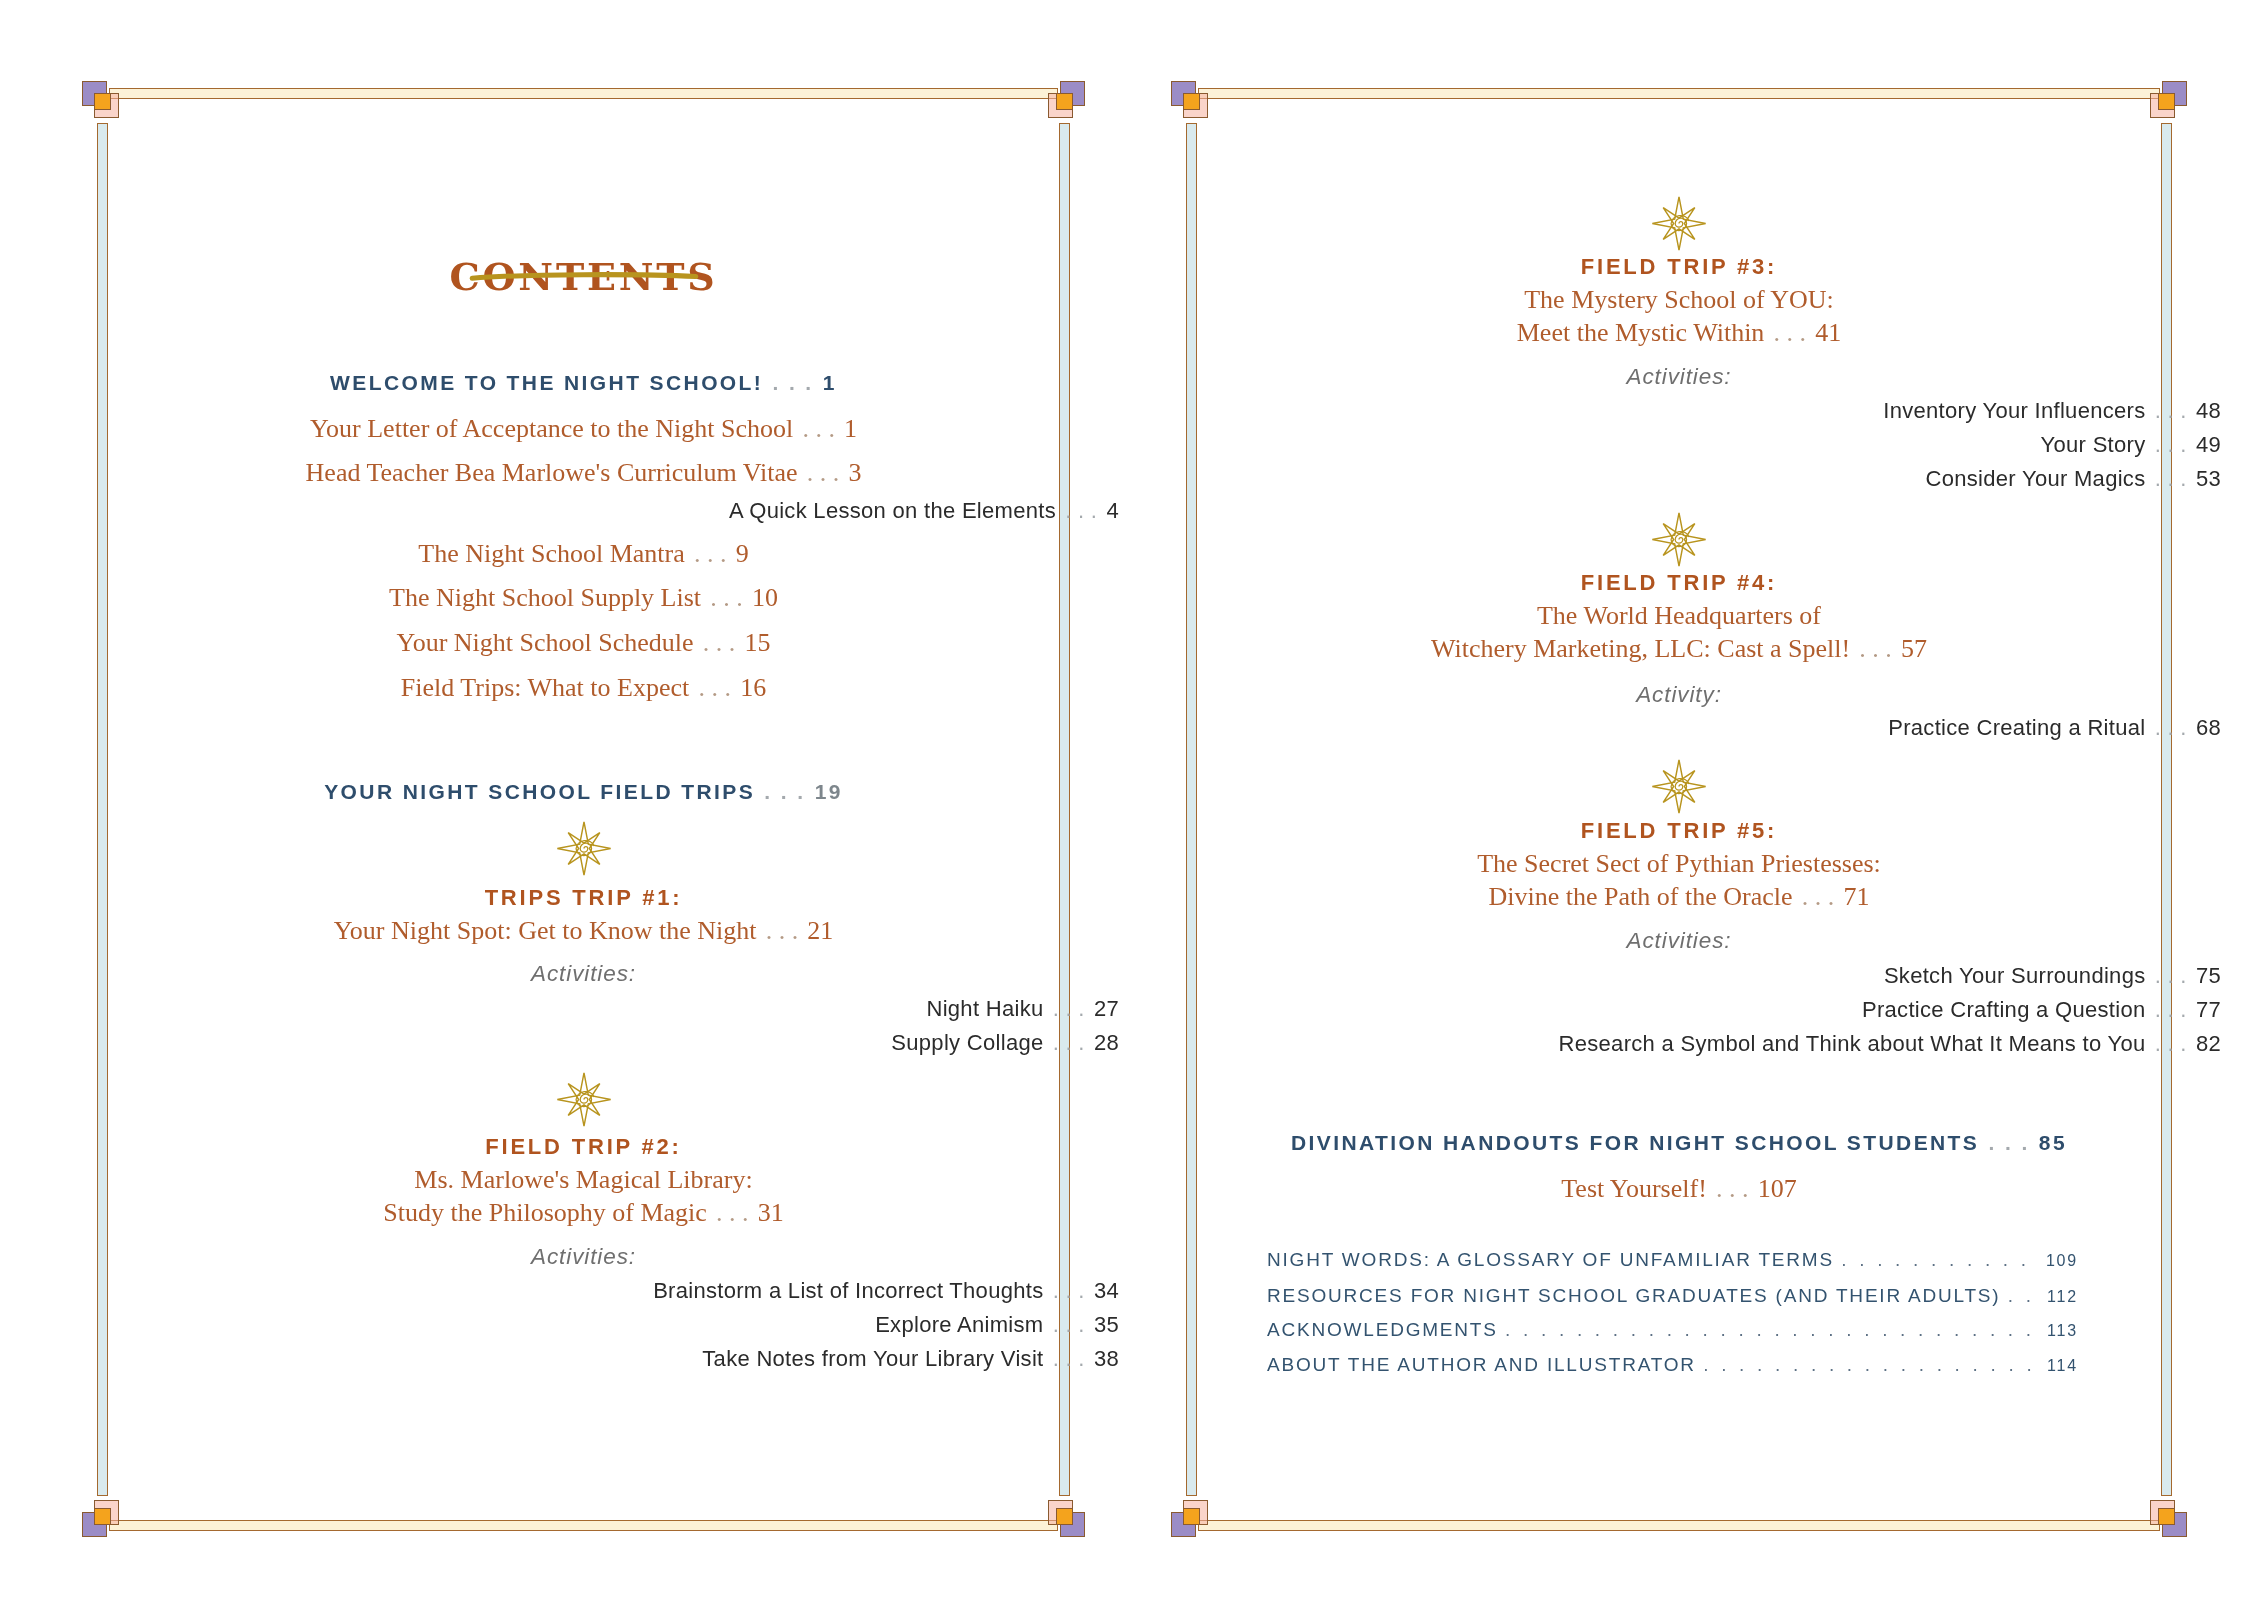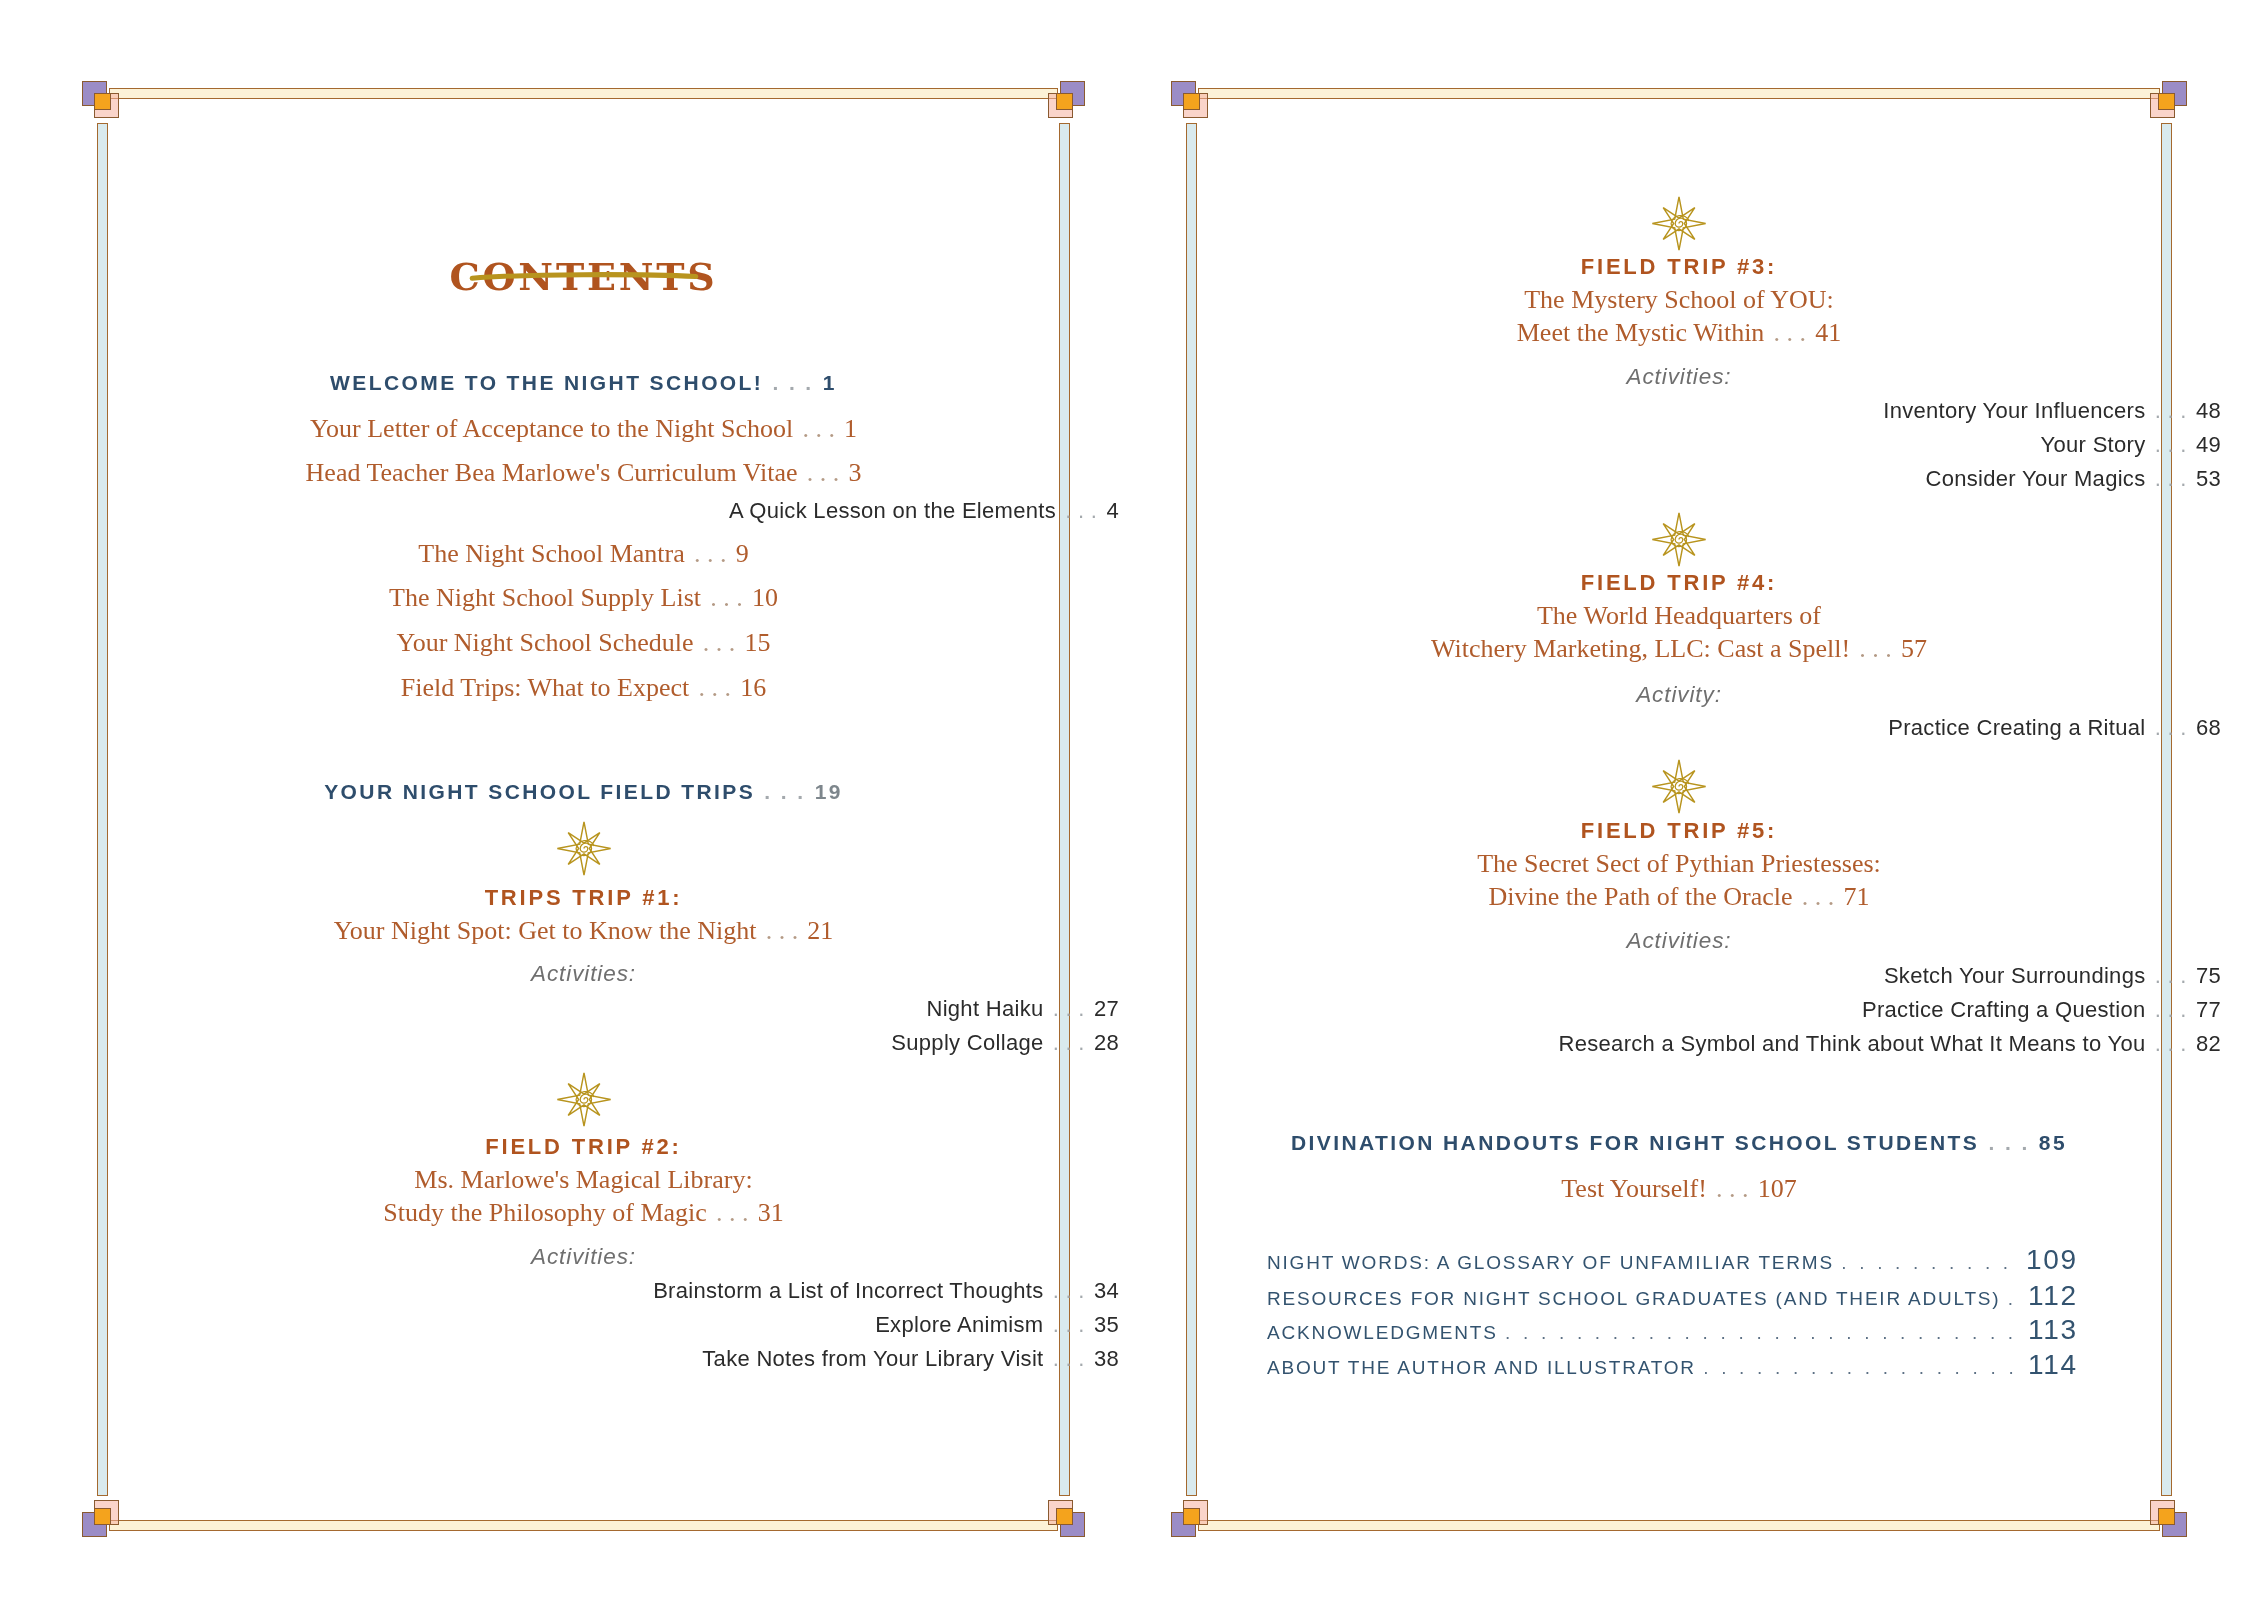--- a/index.html
+++ b/index.html
@@ -40,21 +40,21 @@
   .dots{color:#a4a9ad;margin:0 9.2px;}
   .serif-line .dots{color:#b49a85;}
   .pg.gray{color:#7d868c;}
 
   
   .backmatter{position:absolute;left:130px;right:143px;}
   .bm-row{position:absolute;left:0;right:0;display:flex;align-items:baseline;
           font-size:19px;letter-spacing:1.8px;color:#33536f;line-height:27.5px;white-space:nowrap;}
   .bm-leader{flex:1;overflow:hidden;margin:0 7.3px;color:#5d7185;}
   .bm-leader::after{content:". . . . . . . . . . . . . . . . . . . . . . . . . . . . . . . . . . . . . . . . . . . . . . . . . . . . . . . . . . . . . . . . . . . . . .";letter-spacing:3.7px;}
-  .bm-num{font-size:28px;color:#33536f;}
+  .bm-num{font-size:16px;color:#33536f;}
 
   .star{position:absolute;left:50%;transform:translateX(-50%);width:55px;height:55px;}
   .star-path{stroke:#b8941e;fill:none;}
 </style>
 </head>
 <body>
 
 <svg width="0" height="0" style="position:absolute">
   <defs>
     <g id="star8">

